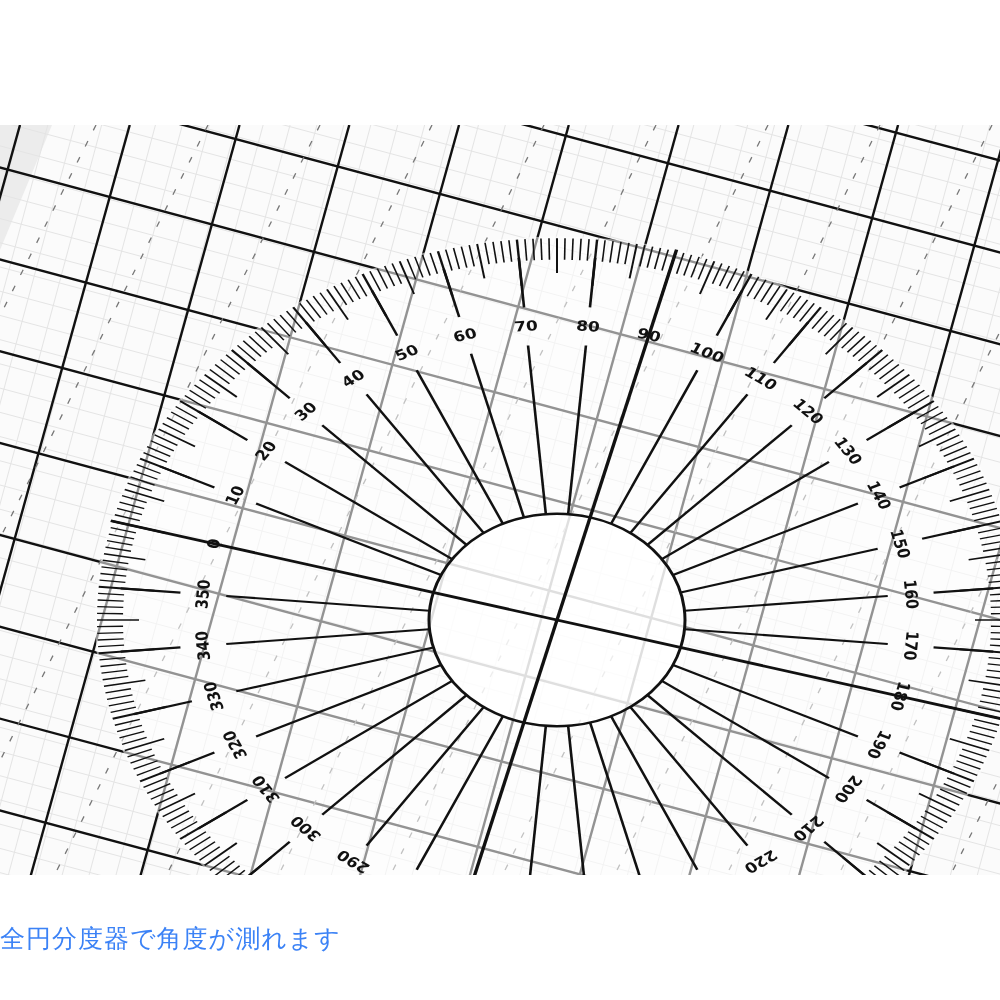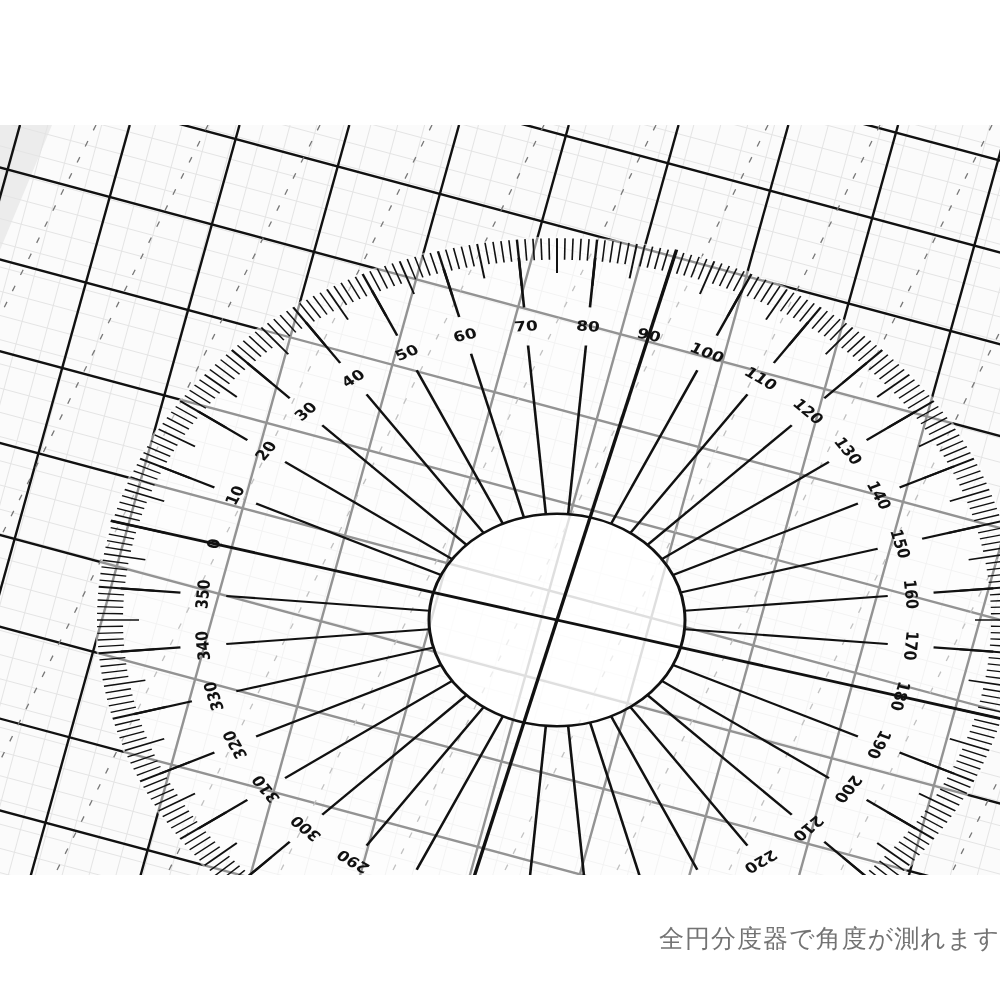--- a/index.html
+++ b/index.html
@@ -1,20 +1,20 @@
 <!DOCTYPE html>
 <html><head>
 <meta charset="utf-8">
 <style>
   html, body { margin: 0; padding: 0; background: #ffffff; }
   body { width: 1000px; height: 1000px; position: relative; overflow: hidden; font-family: "DejaVu Sans", sans-serif; }
   #photo { position: absolute; left: 0; top: 0; width: 1000px; height: 875px; }
   #caption {
-    position: absolute; left: 0; top: 922px; width: 1000px; text-align: right;
-    font-family: "DejaVu Sans", sans-serif; font-size: 25px; color: #737373; letter-spacing: 1px;
+    position: absolute; left: 0; top: 922px; width: 1000px; text-align: left;
+    font-family: "DejaVu Sans", sans-serif; font-size: 25px; color: #3b82f6; letter-spacing: 1px;
   }
   .lbl { font-family: "DejaVu Sans", sans-serif; font-weight: bold; font-size: 17px; fill: #111; }
 </style>
 </head>
 <body>
 
 <svg id="photo" viewBox="0 0 1000 875" xmlns="http://www.w3.org/2000/svg">
   <defs>
     <clipPath id="photoClip">
         <rect x="0" y="125" width="1000" height="750"></rect>

